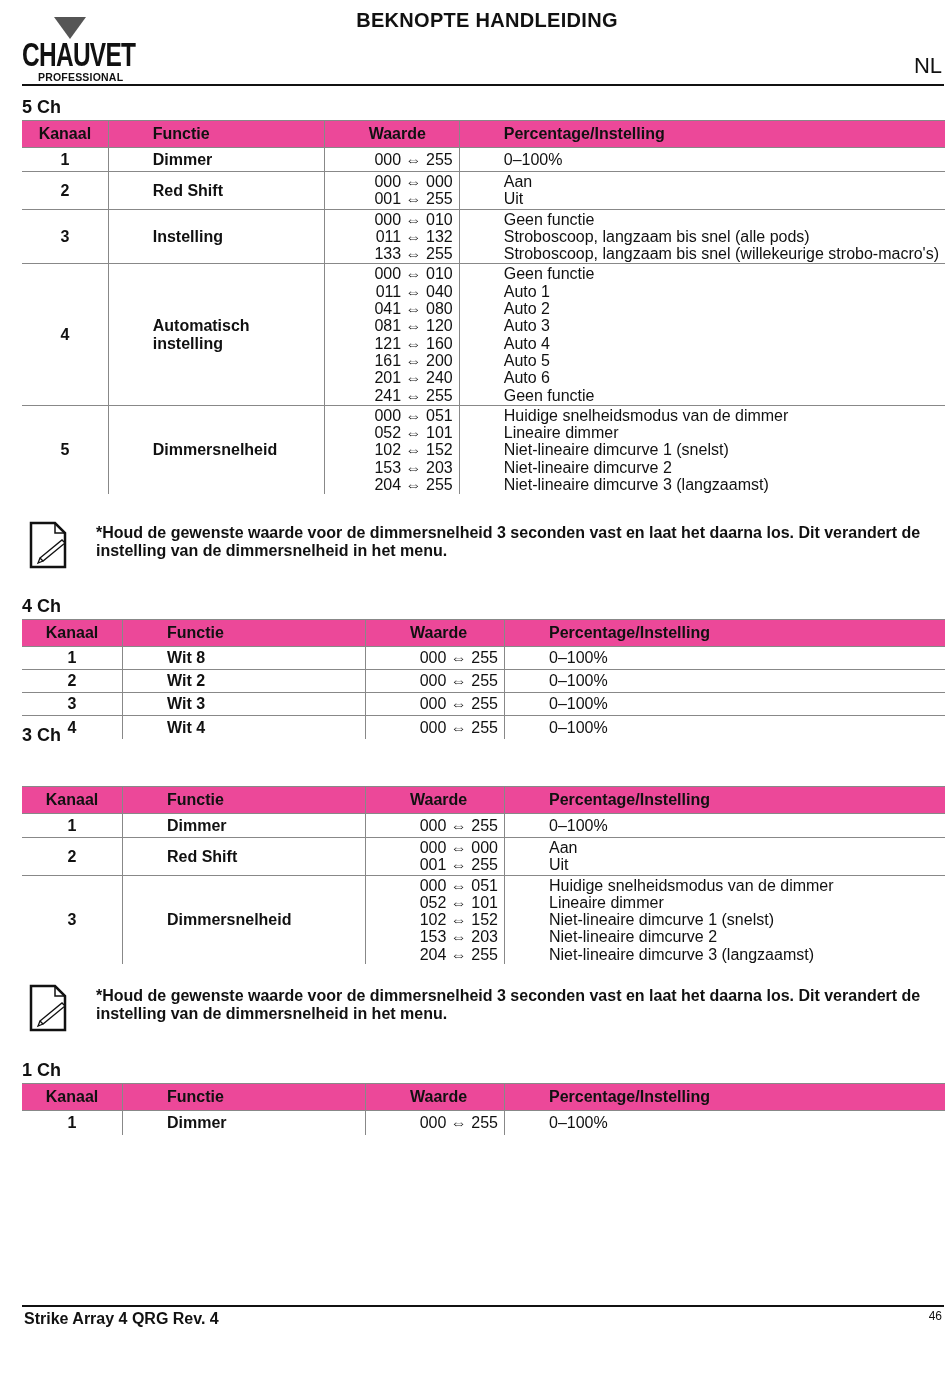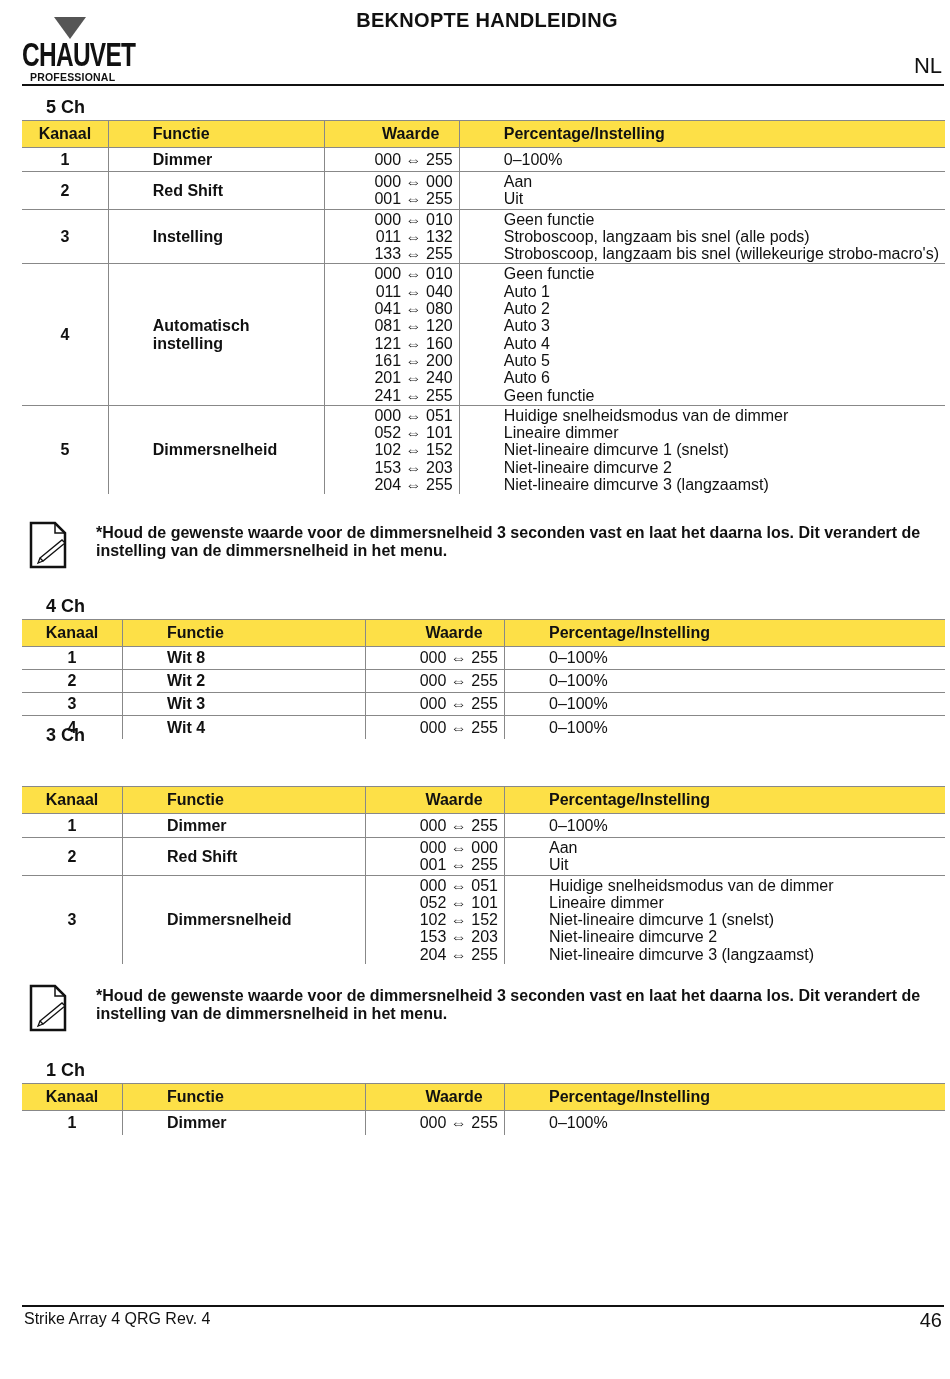--- a/index.html
+++ b/index.html
@@ -3,40 +3,40 @@
 <meta charset="utf-8">
 <style>
   html,body{margin:0;padding:0;background:#fff;}
   body{width:950px;height:1379px;position:relative;font-family:"Liberation Sans",sans-serif;color:#111;overflow:hidden;}
   .abs{position:absolute;}
   .doc-title{left:0;width:974px;top:9px;text-align:center;font-size:20px;font-weight:bold;letter-spacing:0.3px;}
   .lang{right:8px;top:53px;font-size:22px;}
   .logo{left:22px;top:17px;width:100px;height:66px;}
   .logo .tri{position:absolute;left:32px;top:0;width:0;height:0;border-left:16px solid transparent;border-right:16px solid transparent;border-top:22px solid #555;}
   .logo .name{position:absolute;left:0;top:18px;font-size:34px;font-weight:bold;letter-spacing:-1px;transform:scaleX(0.72);transform-origin:left top;font-family:"Liberation Sans",sans-serif;}
-  .logo .sub{position:absolute;left:8px;top:54px;font-size:10.5px;font-weight:bold;letter-spacing:0.2px;text-align:center;}
+  .logo .sub{position:absolute;left:16px;top:54px;font-size:10.5px;font-weight:bold;letter-spacing:0.2px;text-align:center;}
   .hr-top{left:22px;right:6px;top:84px;height:0;border-top:2px solid #111;}
   .hr-bot{left:22px;right:6px;top:1305px;height:0;border-top:2px solid #111;}
-  .section-title{left:22px;font-size:18px;font-weight:bold;margin-left:24px;}
+  .section-title{left:22px;font-size:18px;font-weight:bold;}
   table{position:absolute;left:22px;width:923px;border-collapse:collapse;font-size:16px;line-height:17.3px;}
-  th{background:#fde047;font-weight:bold;text-align:left;padding:2px 6px;height:22px;border-top:1px solid #888;border-bottom:1px solid #888;}
+  th{background:#ec4899;font-weight:bold;text-align:left;padding:2px 6px;height:22px;border-top:1px solid #888;border-bottom:1px solid #888;}
   th.c1{text-align:center;}
-  th.c3{text-align:center;}
+  th.c3{}
   td{padding:1px 6px;vertical-align:middle;border-bottom:1px solid #888;}
   tr:last-child td{border-bottom:none;}
   td.c1{text-align:center;font-weight:bold;width:88px;}
   td.c2{font-weight:bold;width:192px;}
   td.c3{text-align:right;width:88px;white-space:pre;}
   td.c4{white-space:pre;}
   .vl{border-left:1px solid #888;padding-left:44px;}
   .note{left:22px;width:920px;}
   .note-icon{position:absolute;left:6px;top:0;width:40px;height:50px;}
   .note-text{position:absolute;left:74px;top:4px;font-size:16px;font-weight:bold;line-height:17.5px;width:840px;}
-  .footer-left{left:24px;top:1310px;font-size:16px;font-weight:normal;}
-  .footer-right{right:8px;top:1309px;font-size:20px;}
+  .footer-left{left:24px;top:1310px;font-size:16px;font-weight:bold;}
+  .footer-right{right:8px;top:1309px;font-size:12px;}
 </style>
 </head>
 <body>
 
 <div class="abs logo">
   <div class="tri"></div>
   <div class="name">CHAUVET</div>
   <div class="sub">PROFESSIONAL</div>
 </div>
 <div class="abs doc-title">BEKNOPTE HANDLEIDING</div>

